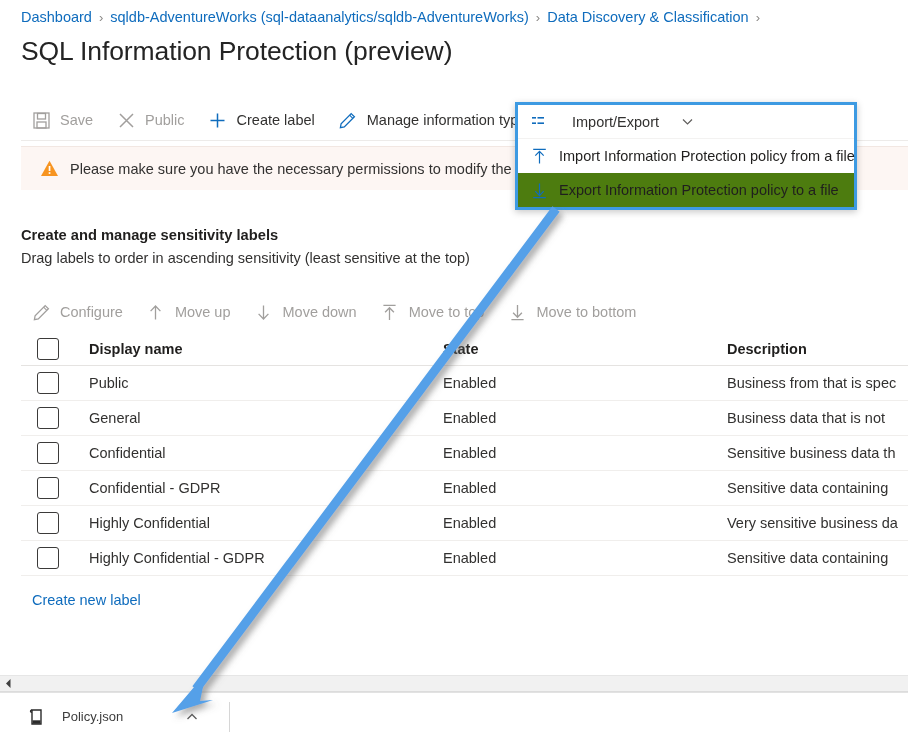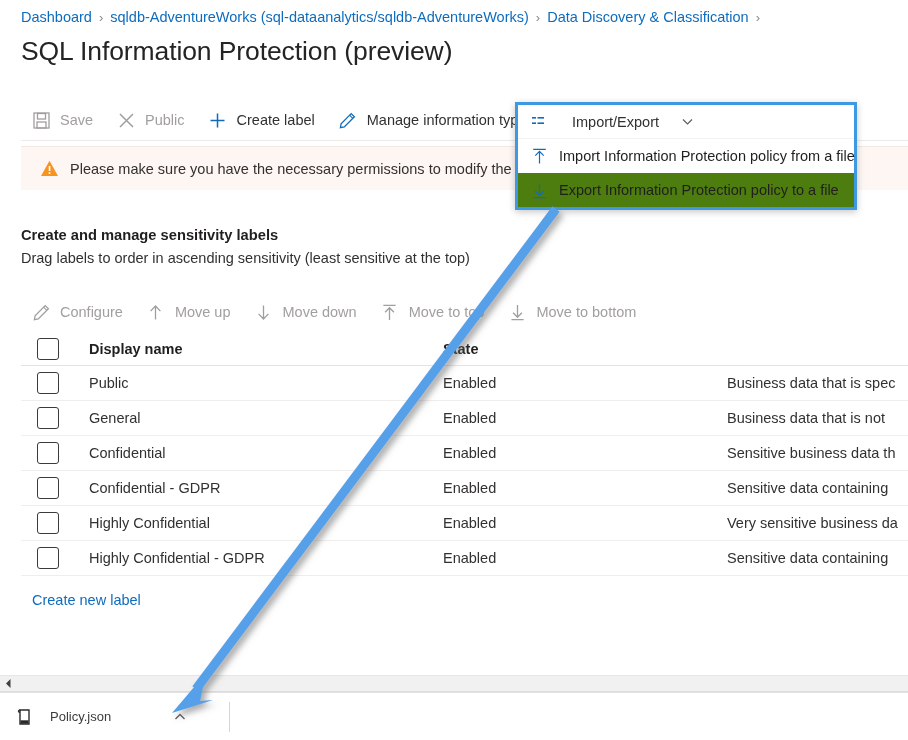--- a/index.html
+++ b/index.html
@@ -129,21 +129,21 @@
     display: flex; align-items: center;
   }
   .hs-arrow { width: 17px; height: 17px; display: flex; align-items: center; justify-content: center; cursor: pointer; }
 
   
   .shelf {
     position: absolute; left: 0; top: 692px; width: 908px; height: 48px;
     background: #ffffff; border-top: 1px solid #e2e2e2;
     display: flex; align-items: center;
   }
-  .dl-item { display: flex; align-items: center; height: 48px; padding-left: 14px; cursor: pointer; }
+  .dl-item { display: flex; align-items: center; height: 48px; padding-left: 14px; cursor: pointer; margin-left: 12px; }
   .dl-ico { width: 22px; height: 22px; display: flex; align-items: center; justify-content: center; margin-right: 14px; flex: none; }
   .dl-name { font-size: 13px; color: #3c3c3c; }
   .dl-chev { width: 26px; height: 26px; display: flex; align-items: center; justify-content: center; margin-left: 56px; cursor: pointer; }
   .shelf-div { position: absolute; left: 229px; top: 702px; width: 1px; height: 30px; background: #d6d6d6; }
 
   
   .annot { position: absolute; left: 0; top: 0; width: 908px; height: 740px; pointer-events: none; z-index: 60; }
 </style>
 </head>
 <body>
@@ -303,27 +303,28 @@
       <span class="cmd-label">Move to bottom</span>
     </div>
 
   </div>
 
   <div class="tbl">
     <div class="trow head">
       <div class="cb"></div>
       <div class="c-name">Display name</div>
       <div class="c-state">State</div>
+      <div class="c-desc">Description</div>
     </div>
 
     <div class="trow">
       <div class="cb"></div>
       <div class="c-name">Public</div>
       <div class="c-state">Enabled</div>
-      <div class="c-desc">Business data that is spec</div>
+      <div class="c-desc">Business from that is spec</div>
     </div>
     <div class="trow">
       <div class="cb"></div>
       <div class="c-name">General</div>
       <div class="c-state">Enabled</div>
       <div class="c-desc">Business data that is not</div>
     </div>
     <div class="trow">
       <div class="cb"></div>
       <div class="c-name">Confidential</div>

